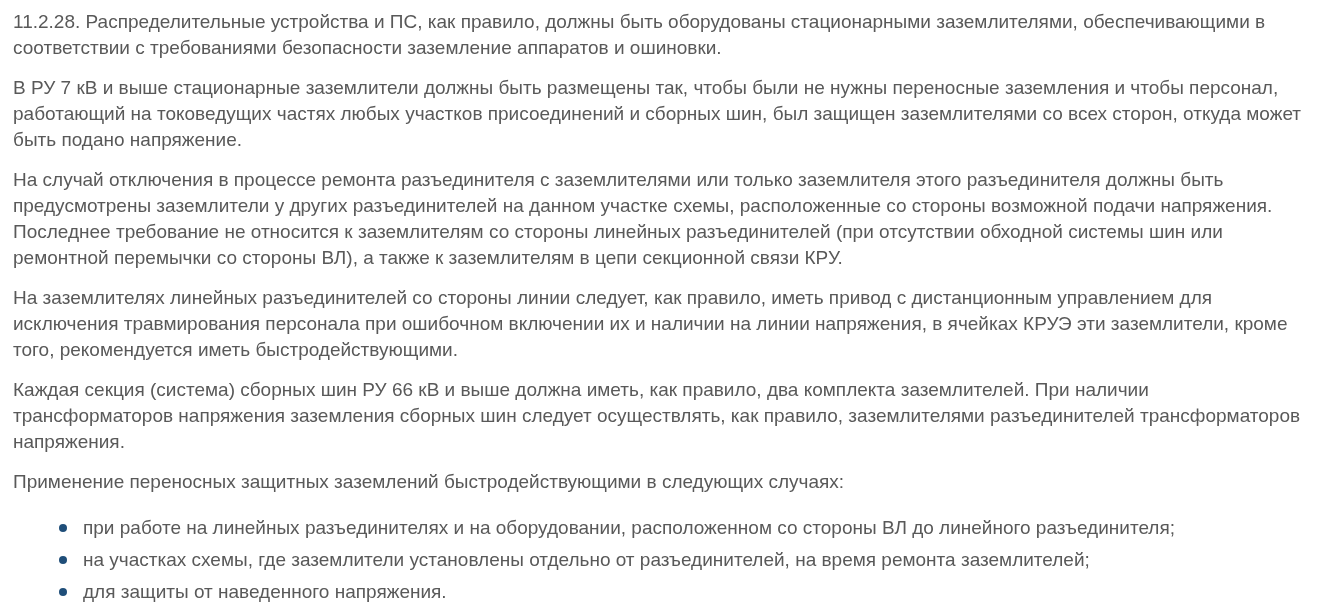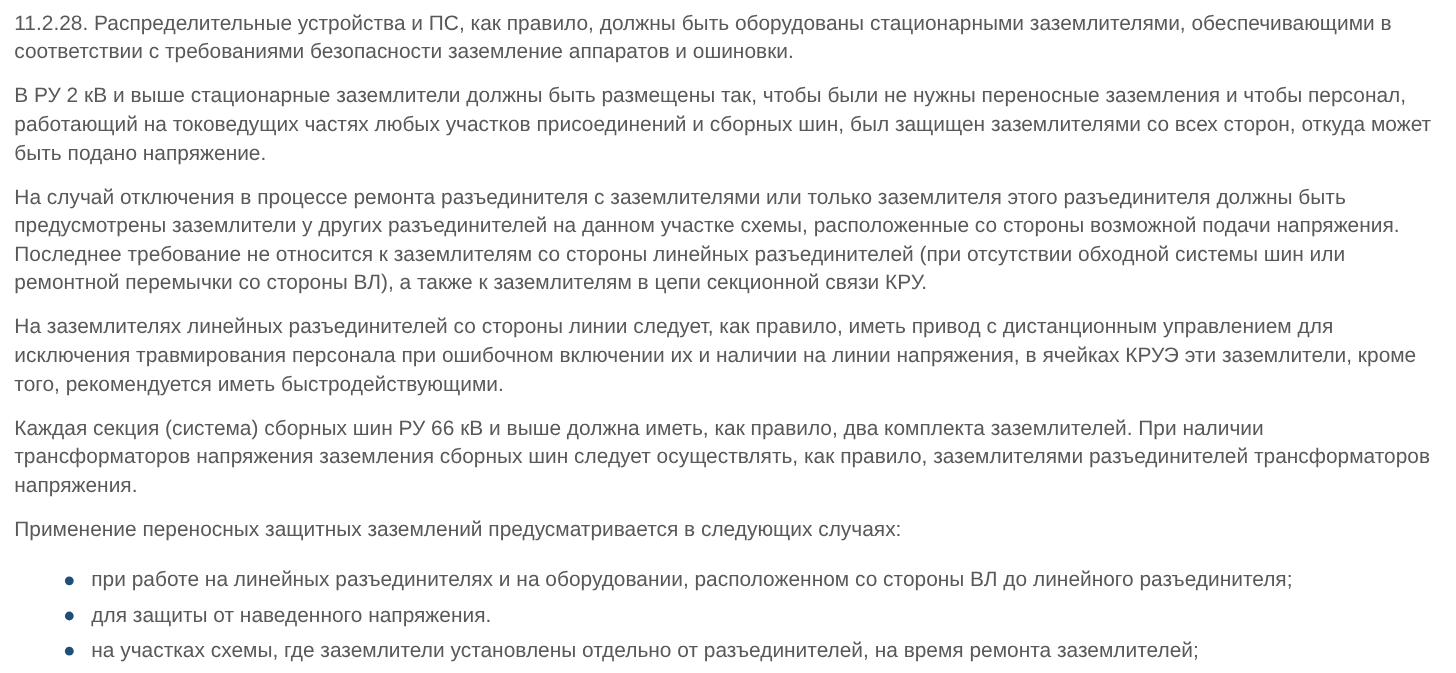--- a/index.html
+++ b/index.html
@@ -42,33 +42,33 @@
   }
   .li-text {
     flex: 1 1 auto;
   }
 </style>
 </head>
 <body>
 
 <div class="doc">
   <p>11.2.28. Распределительные устройства и ПС, как правило, должны быть оборудованы стационарными заземлителями, обеспечивающими в соответствии с требованиями безопасности заземление аппаратов и ошиновки.</p>
-  <p>В РУ 2 кВ и выше стационарные заземлители должны быть размещены так, чтобы были не нужны переносные заземления и чтобы персонал, работающий на токоведущих частях любых участков присоединений и сборных шин, был защищен заземлителями со всех сторон, откуда может быть подано напряжение.</p>
+  <p>В РУ 7 кВ и выше стационарные заземлители должны быть размещены так, чтобы были не нужны переносные заземления и чтобы персонал, работающий на токоведущих частях любых участков присоединений и сборных шин, был защищен заземлителями со всех сторон, откуда может быть подано напряжение.</p>
   <p>На случай отключения в процессе ремонта разъединителя с заземлителями или только заземлителя этого разъединителя должны быть предусмотрены заземлители у других разъединителей на данном участке схемы, расположенные со стороны возможной подачи напряжения. Последнее требование не относится к заземлителям со стороны линейных разъединителей (при отсутствии обходной системы шин или ремонтной перемычки со стороны ВЛ), а также к заземлителям в цепи секционной связи КРУ.</p>
   <p>На заземлителях линейных разъединителей со стороны линии следует, как правило, иметь привод с дистанционным управлением для исключения травмирования персонала при ошибочном включении их и наличии на линии напряжения, в ячейках КРУЭ эти заземлители, кроме того, рекомендуется иметь быстродействующими.</p>
   <p>Каждая секция (система) сборных шин РУ 66 кВ и выше должна иметь, как правило, два комплекта заземлителей. При наличии трансформаторов напряжения заземления сборных шин следует осуществлять, как правило, заземлителями разъединителей трансформаторов напряжения.</p>
-  <p>Применение переносных защитных заземлений предусматривается в следующих случаях:</p>
+  <p>Применение переносных защитных заземлений быстродействующими в следующих случаях:</p>
 
   <ul>
     <li>
       <span class="dot"></span>
       <span class="li-text">при работе на линейных разъединителях и на оборудовании, расположенном со стороны ВЛ до линейного разъединителя;</span>
     </li>
     <li>
       <span class="dot"></span>
-      <span class="li-text">для защиты от наведенного напряжения.</span>
+      <span class="li-text">на участках схемы, где заземлители установлены отдельно от разъединителей, на время ремонта заземлителей;</span>
     </li>
     <li>
       <span class="dot"></span>
-      <span class="li-text">на участках схемы, где заземлители установлены отдельно от разъединителей, на время ремонта заземлителей;</span>
+      <span class="li-text">для защиты от наведенного напряжения.</span>
     </li>
   </ul>
 </div>
 
 </body></html>

